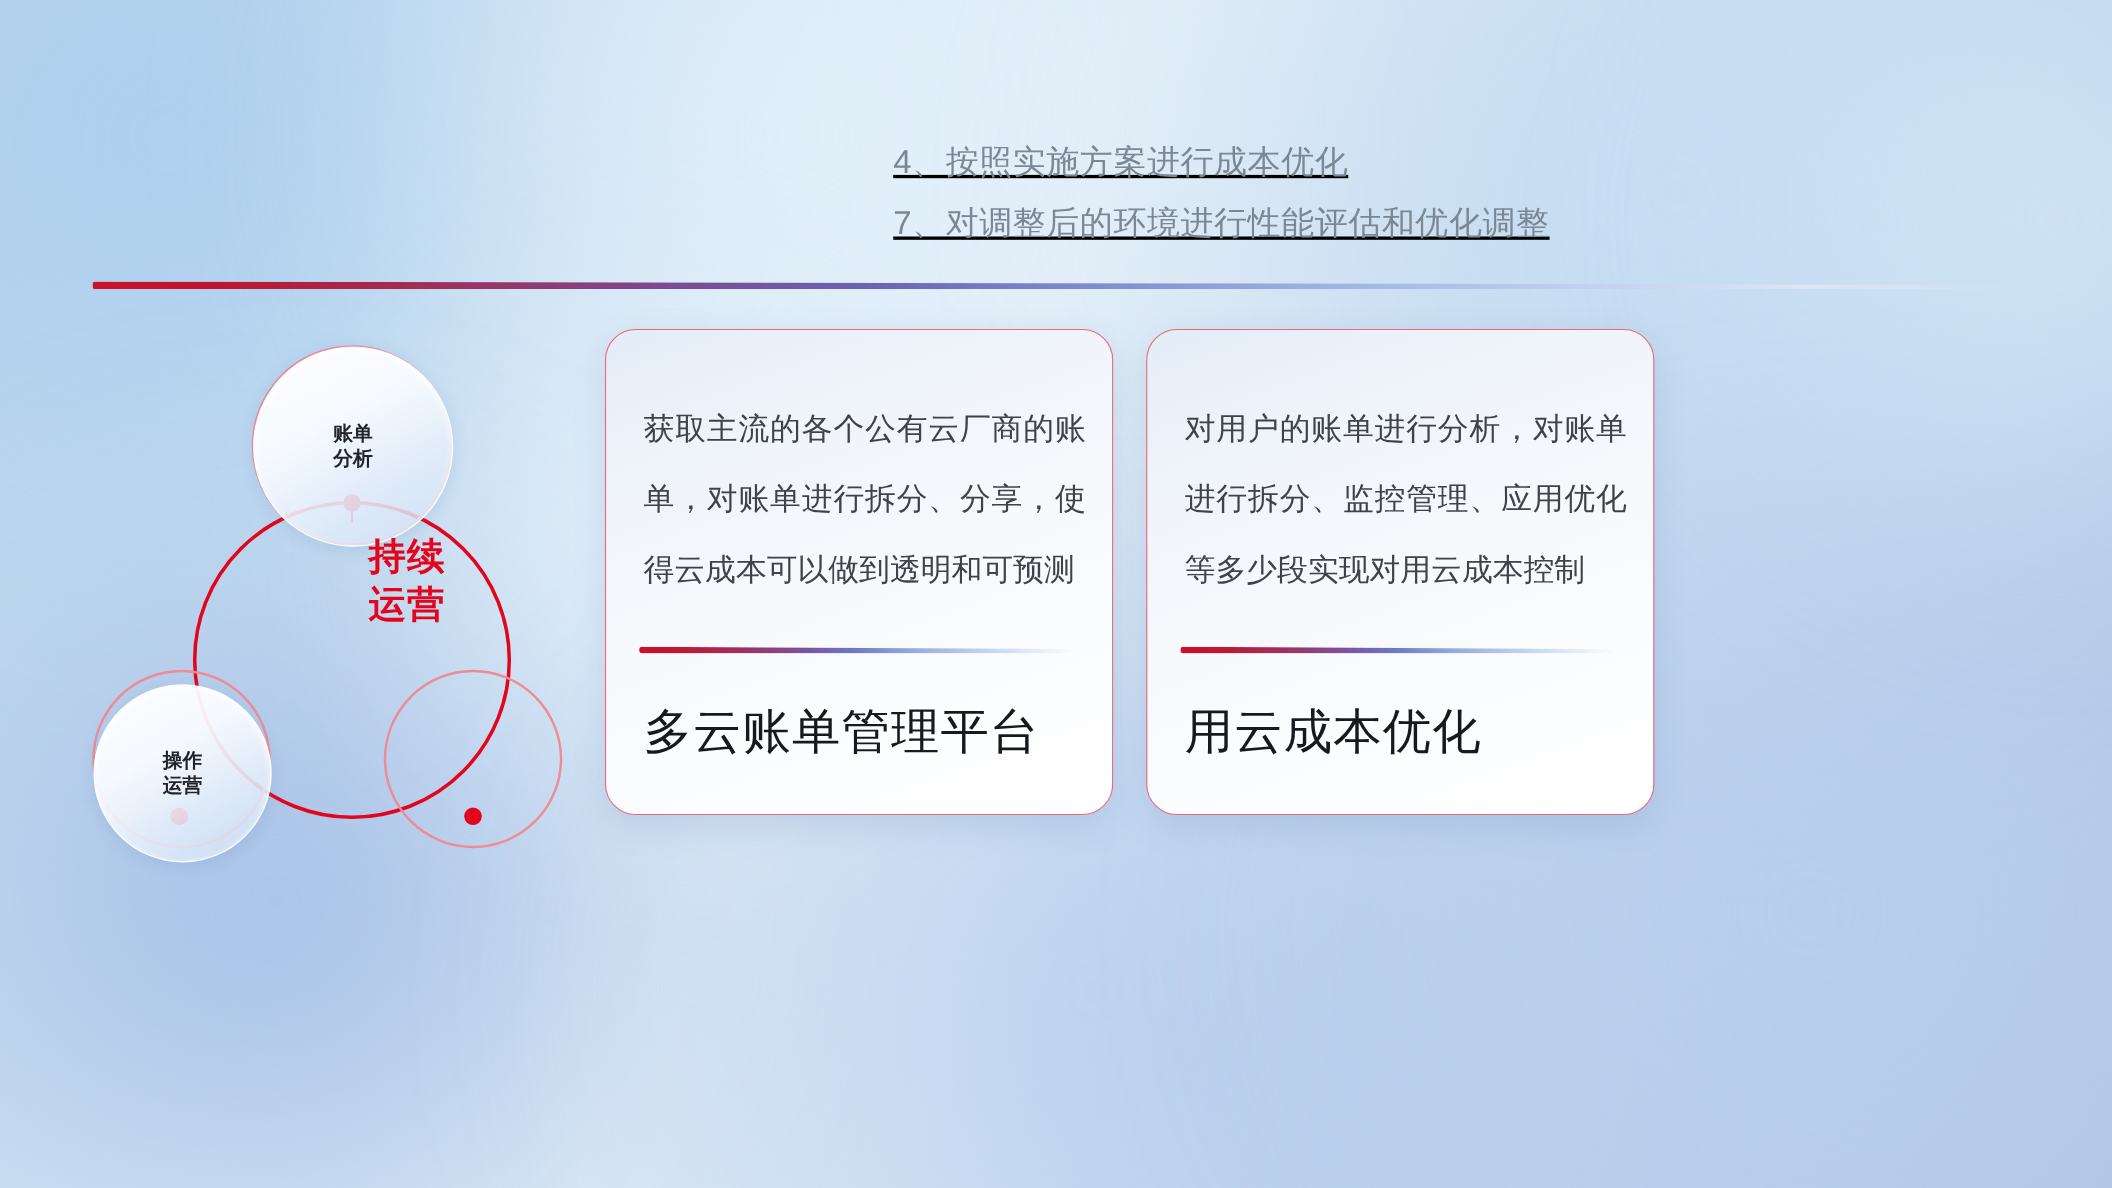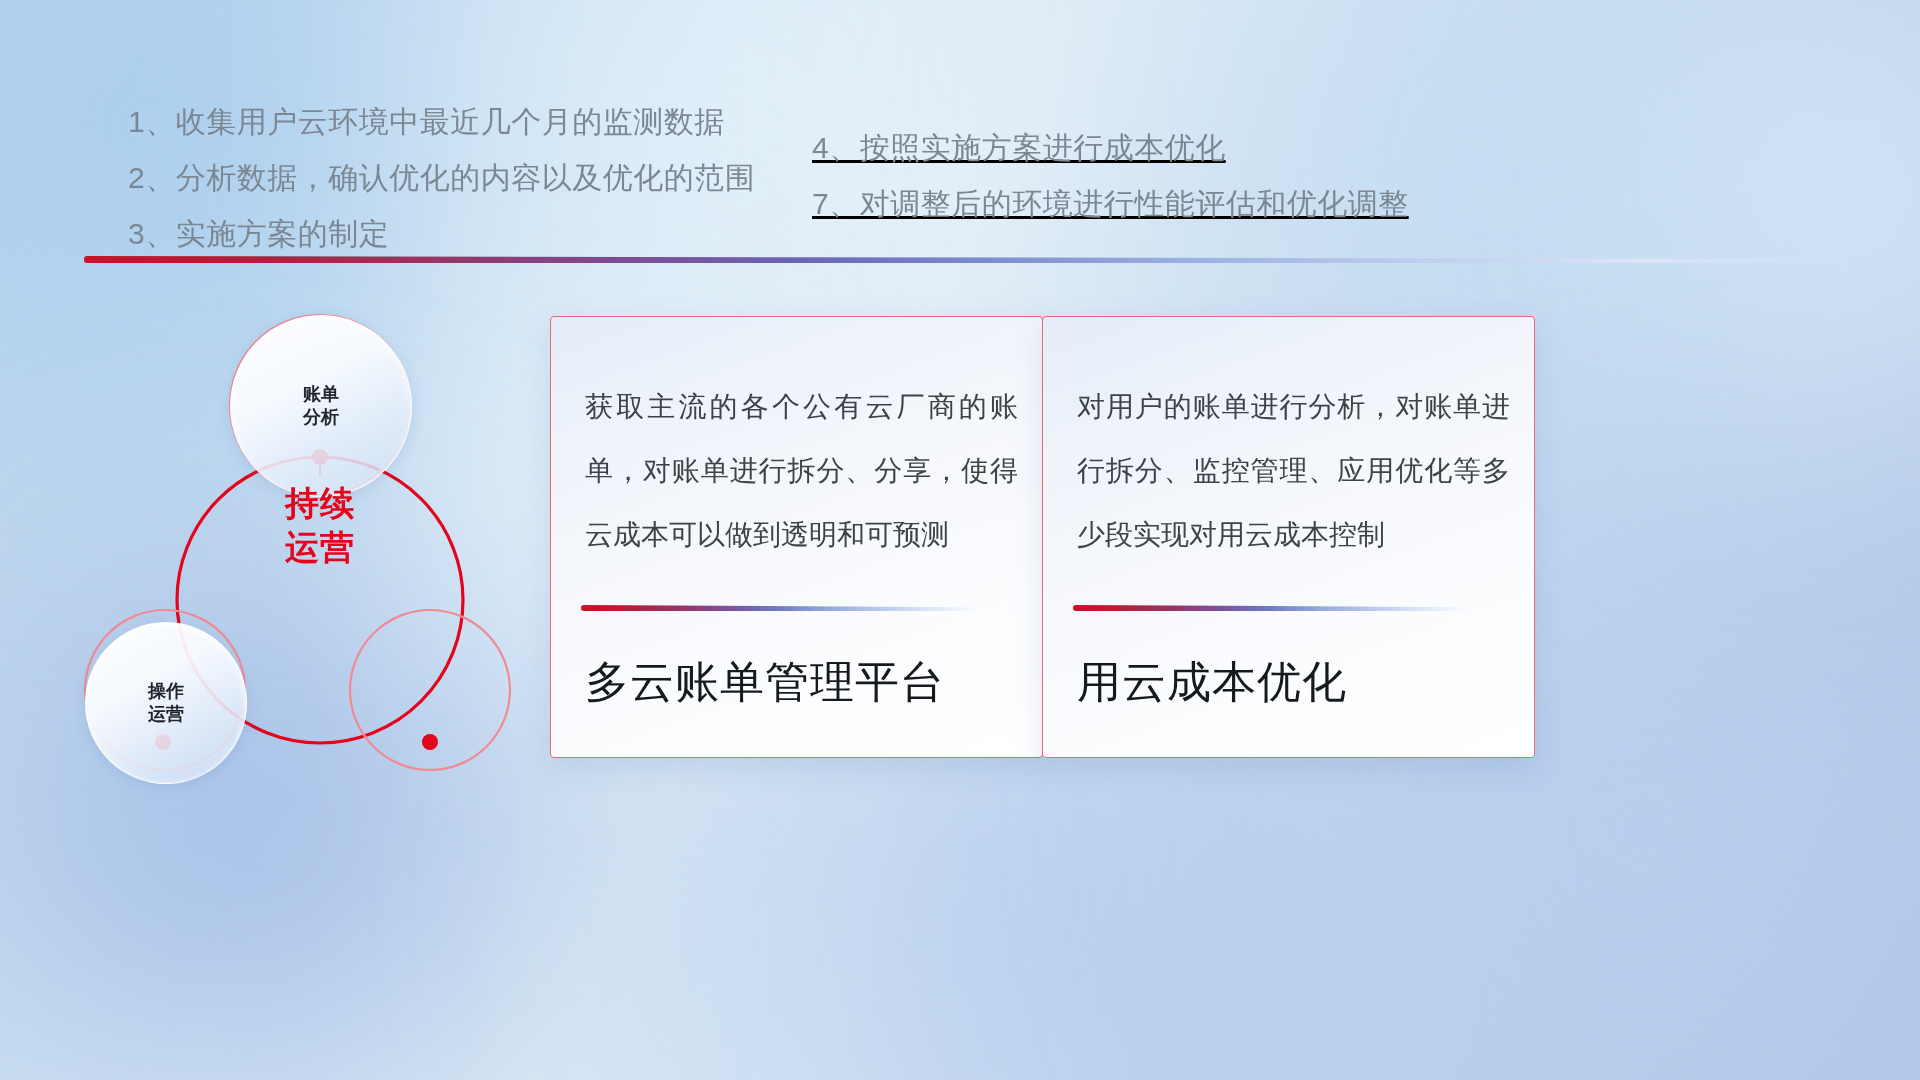--- a/index.html
+++ b/index.html
@@ -71,35 +71,34 @@
   .bubble span{
     font-size:18px;font-weight:bold;color:#21252b;line-height:1.28;
     font-family:"Liberation Sans","DejaVu Sans",sans-serif;
     text-align:right;
   }
   #bubble-top{left:155px;top:25px;width:180px;height:180px;}
   #bubble-bl{left:10px;top:332px;width:160px;height:160px;}
   #bubble-br{left:275px;top:320px;width:160px;height:160px;}
   #center-label{
     position:absolute;left:160px;top:195px;width:170px;
-    text-align:center;
+    text-align:right;
     font-size:34px;font-weight:bold;color:#e3051b;line-height:1.28;
-    font-family:Liberation Mono, monospace;
+    font-family:Liberation Sans, sans-serif;
     letter-spacing:1px;
   }
 
   
   .card{
-    position:absolute;top:316px;width:460px;height:440px;
-    border-radius:4px;
+    position:absolute;top:299px;width:460px;height:440px;
+    border-radius:28px;
     border:1.5px solid #e86a7a;
     background:linear-gradient(160deg,#e3ecf8 0%,#eef3fa 20%,#f6f8fc 46%,#fbfcfe 70%,#ffffff 100%);
     box-shadow:0 10px 30px rgba(80,115,170,.16);
     overflow:hidden;
-    padding-left:31px;
   }
   #card-1{left:550px;}
   #card-2{left:1042px;}
   .card-body{
     position:absolute;left:34px;right:24px;top:58px;
     font-size:28px;color:#3e4348;line-height:64px;
     font-family:"Liberation Sans","DejaVu Sans",sans-serif;
     text-align:justify;
   }
   .card-rule{
@@ -124,25 +123,20 @@
   <div class="bg-blob blob-c"></div>
   <div class="bg-blob blob-d"></div>
   <div class="bg-blob blob-e"></div>
   <div class="bg-blob blob-f"></div>
   <div class="bg-blob blob-g"></div>
   <div class="bg-blob blob-h"></div>
   <div class="bg-sheen"></div>
 </div>
 
 <div id="list">
-  <div class="list-col col-left">
-    <div class="list-item">1、收集用户云环境中最近几个月的监测数据</div>
-    <div class="list-item">2、分析数据，确认优化的内容以及优化的范围</div>
-    <div class="list-item">3、实施方案的制定</div>
-  </div>
   <div class="list-col col-right">
     <div class="list-item">4、按照实施方案进行成本优化</div>
     <div class="list-item">7、对调整后的环境进行性能评估和优化调整</div>
   </div>
 </div>
 
 <div id="divider"></div>
 
 <div id="diagram">
   <svg width="480" height="500" viewBox="0 0 480 500">

